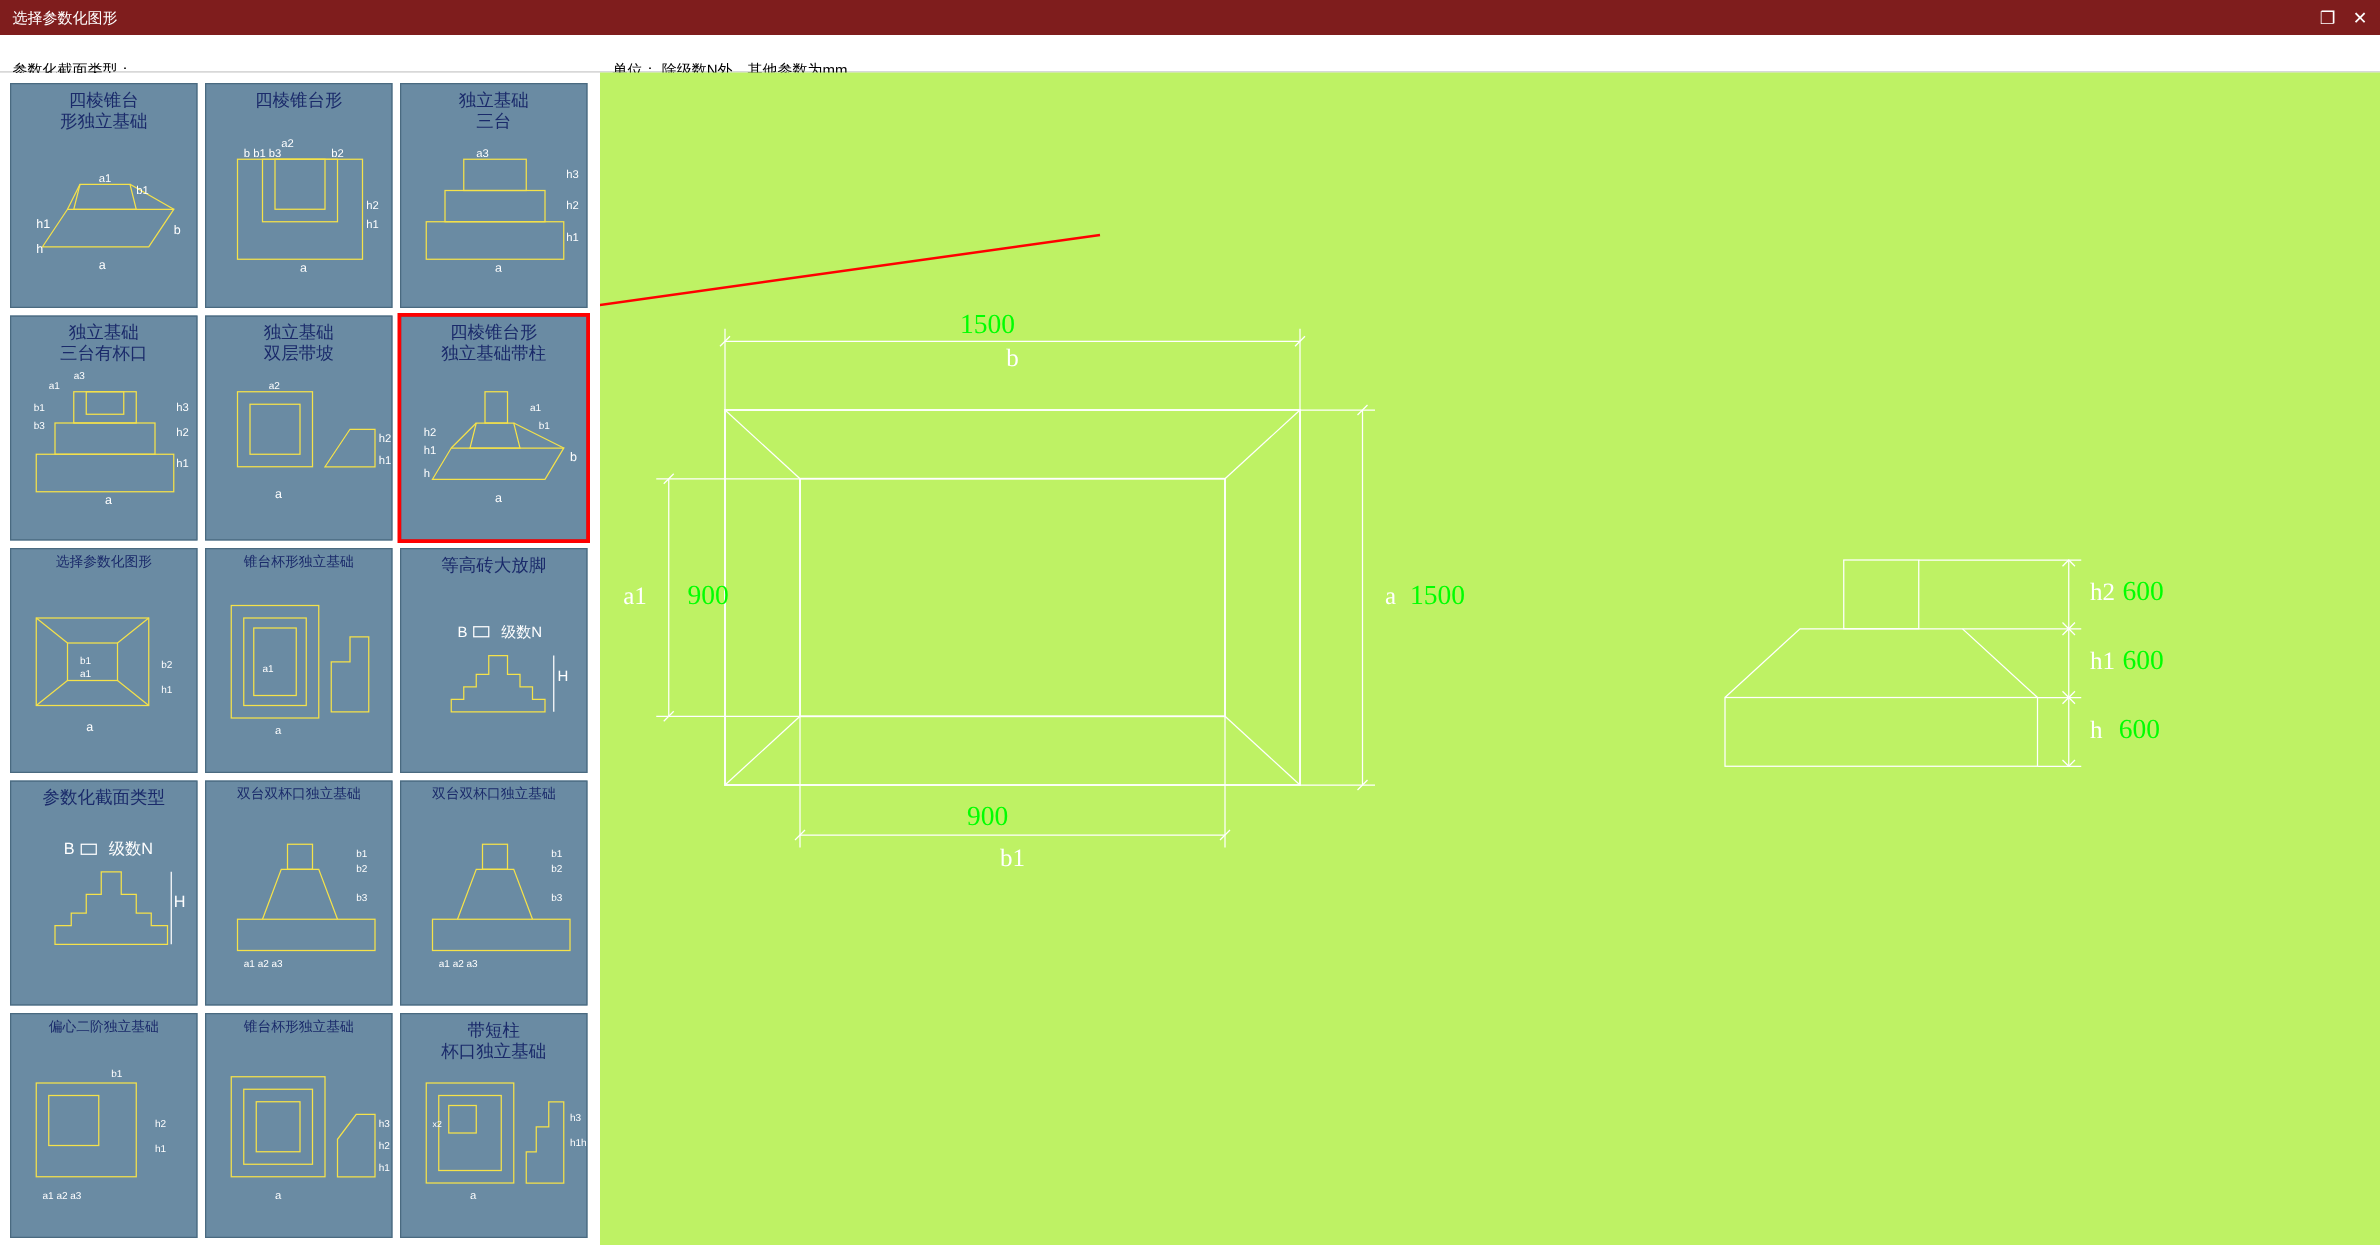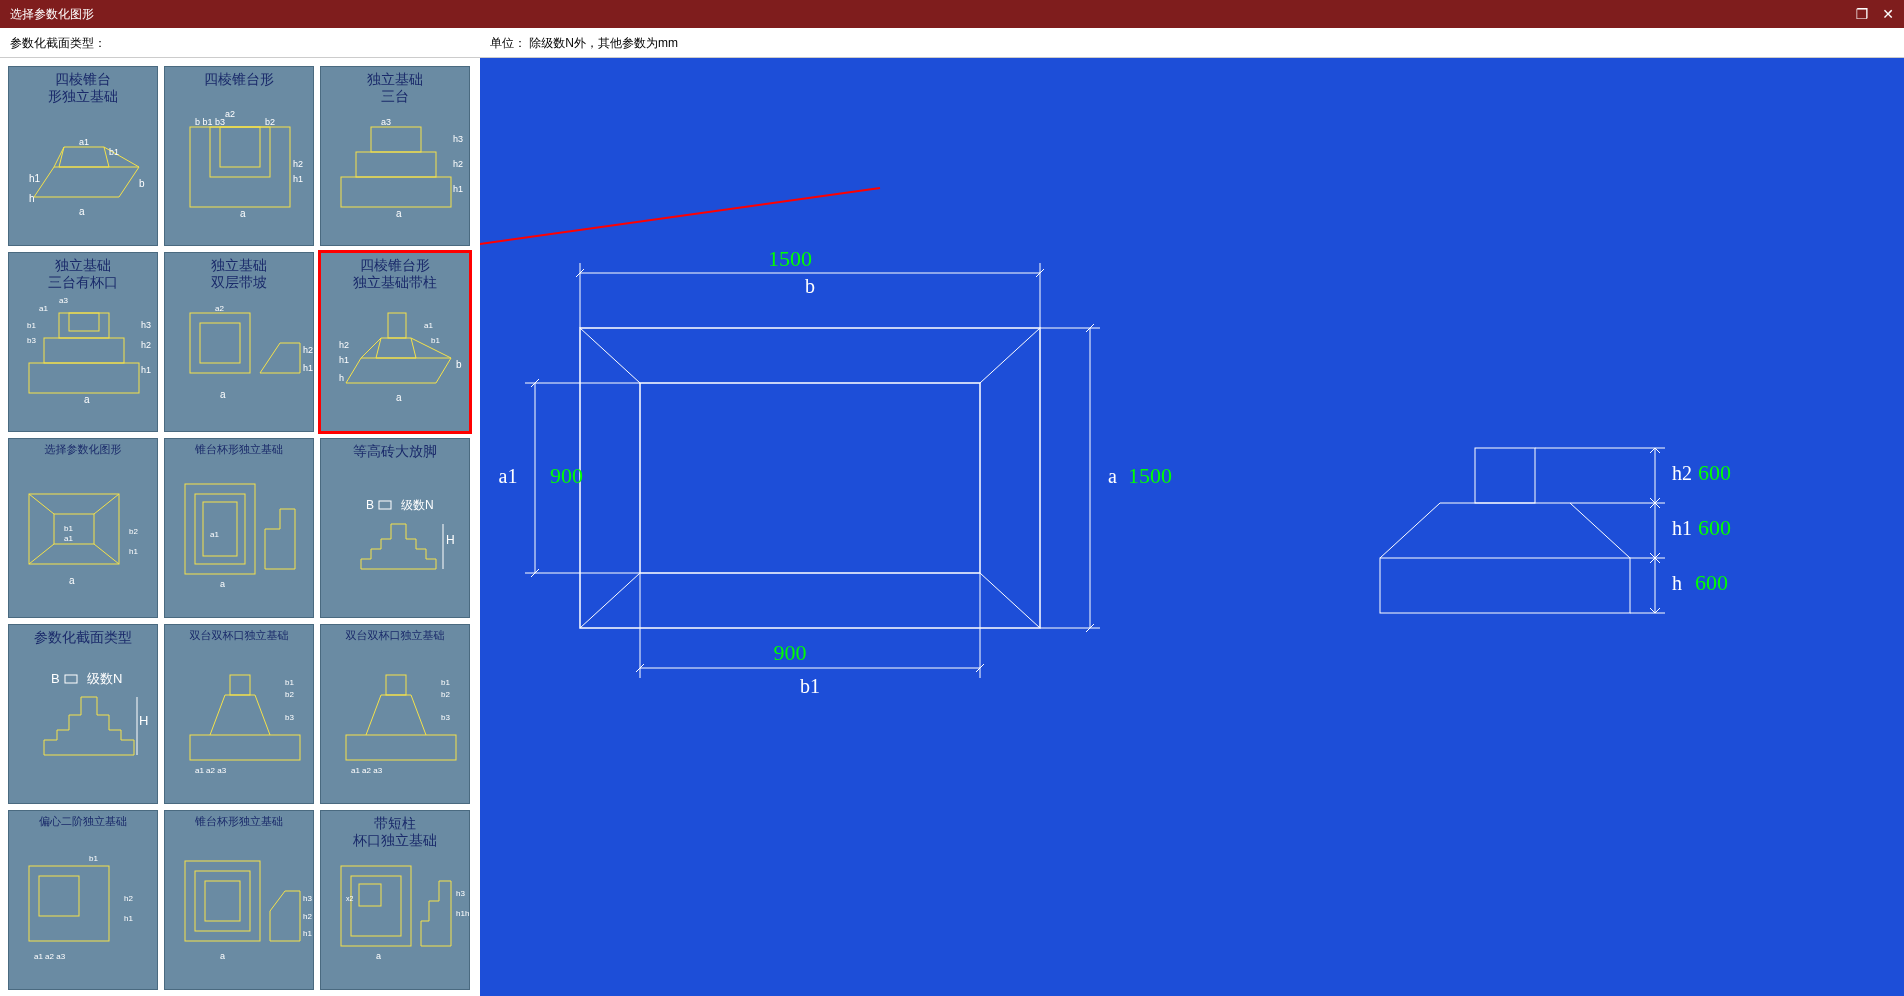--- a/index.html
+++ b/index.html
@@ -19,21 +19,21 @@
   padding: 0 10px;
   display: flex;
   justify-content: space-between;
   align-items: center;
 }
 .titlebar-buttons { display: flex; gap: 14px; font-size: 14px; }
 .titlebar-buttons span { cursor: pointer; }
 .toolbar {
   height: 30px;
   line-height: 30px;
-  padding: 0 10px;
+  padding: 13px 10px;
   background: #fff;
   border-bottom: 1px solid #ccc;
   display: flex;
 }
 .toolbar .left-label { width: 480px; }
 .content { display: flex; height: calc(100% - 58px); }
 .sidebar {
   width: 480px;
   background: #fff;
   padding: 8px;
@@ -62,21 +62,21 @@
   color: #1a2a6a;
   font-size: 14px;
   font-weight: 500;
   line-height: 1.2;
   white-space: pre-line;
 }
 .thumb-title.small { font-size: 11px; }
 .thumb svg { position: absolute; left: 0; top: 0; }
 .preview {
   flex: 1;
-  background: #1d4ed8;
+  background: #bef264;
   position: relative;
   text-align: center;
 }
 .preview svg { width: 100%; height: 100%; }
 .dim-label { fill: #fff; font-size: 20px; font-family: serif; }
 .dim-value { fill: #00ff00; font-size: 22px; font-family: serif; }
 .annot-arrow { stroke: red; stroke-width: 2; fill: none; }
 </style>
 </head>
 <body>

